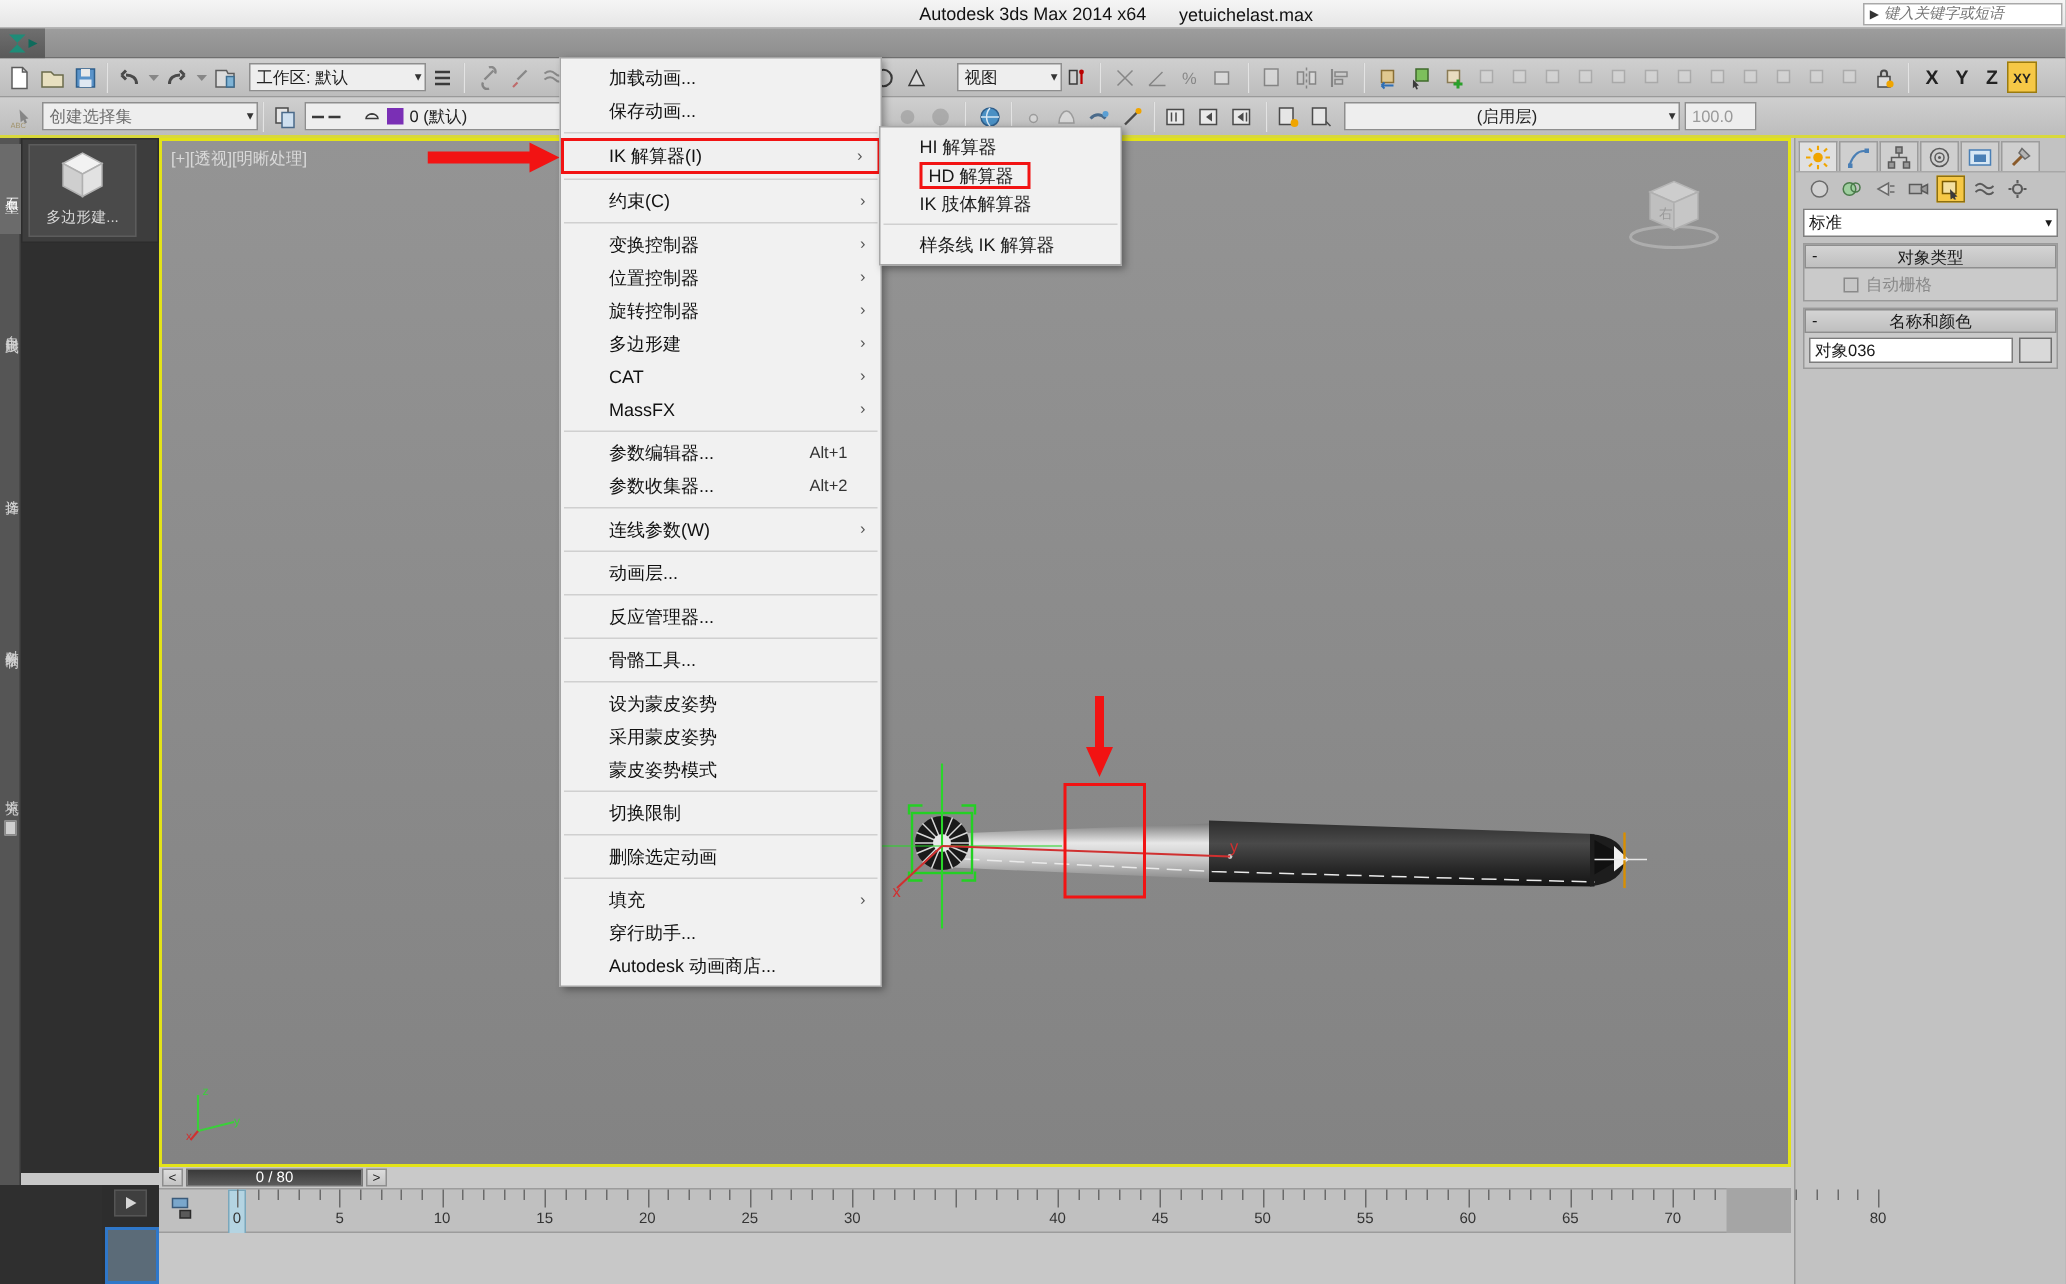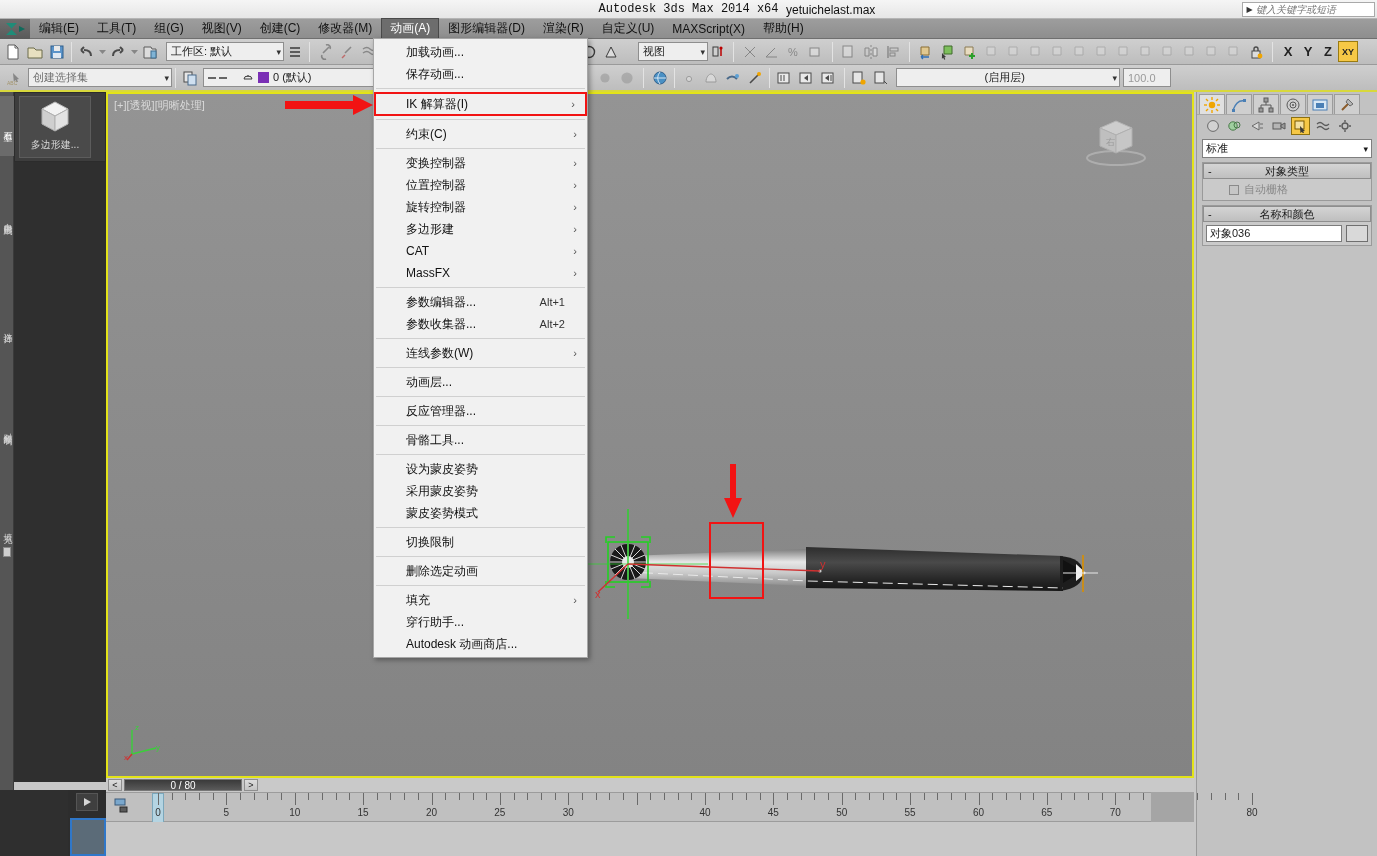--- a/index.html
+++ b/index.html
@@ -4,21 +4,21 @@
 <style>
   * { box-sizing: border-box; margin:0; padding:0; }
   html,body { width:1377px; height:856px; overflow:hidden; background:#c8c8c8;
     font-family:"Liberation Sans","DejaVu Sans",sans-serif; font-size:12px; color:#1a1a1a; }
   #app { position:relative; width:1377px; height:856px; }
 
   
   .titlebar { position:absolute; left:0; top:0; width:1377px; height:19px;
     background:linear-gradient(#f5f5f5,#e6e6e6); border-bottom:1px solid #b5b5b5;
     display:flex; align-items:center; }
-  .tb-title { position:absolute; left:0; right:0; text-align:center; font-size:12px; color:#111;font-family:Liberation Mono, monospace; }
+  .tb-title { position:absolute; left:0; right:0; text-align:center; font-size:12px; color:#111; }
   .tb-file { position:absolute; left:786px; top:3px; font-size:12px; color:#111; }
   .tb-search { position:absolute; right:2px; top:2px; width:133px; height:15px;
     background:#fff; border:1px solid #a9a9a9; display:flex; align-items:center; }
   .tb-search .arrow { width:13px; text-align:center; font-size:8px; color:#333; }
   .tb-search input { border:0; outline:0; font-size:10px; font-style:italic; color:#7a7a7a;
     background:transparent; width:110px; font-family:inherit; }
 
   
   .menubar { position:absolute; left:0; top:19px; width:1377px; height:20px;
     background:linear-gradient(#9d9d9d,#8e8e8e); display:flex; align-items:center;
@@ -165,34 +165,20 @@
     </div>
   </div>
 
   <div class="menubar">
     <div class="logo">
       <svg width="22" height="16" viewBox="0 0 22 16">
         <path d="M2 2 L13 2 L7 8 L13 14 L2 14 L8 8 Z" fill="#1f8c78"></path>
         <path d="M15 5 L21 8 L15 11 Z" fill="#0f6b5c"></path>
       </svg>
     </div>
-    <div id="menuitems" style="display:flex;align-items:center;">
-        <div class="menuitem">编辑(E)</div>
-        <div class="menuitem">工具(T)</div>
-        <div class="menuitem">组(G)</div>
-        <div class="menuitem">视图(V)</div>
-        <div class="menuitem">创建(C)</div>
-        <div class="menuitem">修改器(M)</div>
-        <div class="menuitem active">动画(A)</div>
-        <div class="menuitem">图形编辑器(D)</div>
-        <div class="menuitem">渲染(R)</div>
-        <div class="menuitem">自定义(U)</div>
-        <div class="menuitem">MAXScript(X)</div>
-        <div class="menuitem">帮助(H)</div>
-      </div>
   </div>
 
   <div class="toolbar row1">
     <div class="tgrp">
       <div class="tbtn">
         <svg class="ibox" viewBox="0 0 16 16">
             <path d="M3 1h7l3 3v11H3z" fill="#fff" stroke="#5c5c5c"></path>
             <path d="M10 1v3h3" fill="none" stroke="#5c5c5c"></path>
           </svg>
       </div>
@@ -825,20 +811,29 @@
         </div>
         <div class="mrow">
           <span>穿行助手...</span>
         </div>
         <div class="mrow">
           <span>Autodesk 动画商店...</span>
         </div>
       </div>
   </div>
 
+  <div class="submenu">
+    <div id="iksub">
+        <div class="srow">HI 解算器</div>
+        <div class="srow hl">HD 解算器</div>
+        <div class="srow">IK 肢体解算器</div>
+        <div class="mdiv"></div>
+        <div class="srow">样条线 IK 解算器</div>
+      </div>
+  </div>
 
   <div class="rightpanel">
     <div class="rp-tabs">
       <div class="rp-tab sel">
         <svg width="16" height="16" viewBox="0 0 16 16">
             <circle cx="8" cy="8" r="3.2" fill="#f0a500"></circle>
             <g stroke="#f0a500" stroke-width="1.4">
               <line x1="8" y1="0" x2="8" y2="3"></line>
               <line x1="8" y1="13" x2="8" y2="16"></line>
               <line x1="0" y1="8" x2="3" y2="8"></line>

